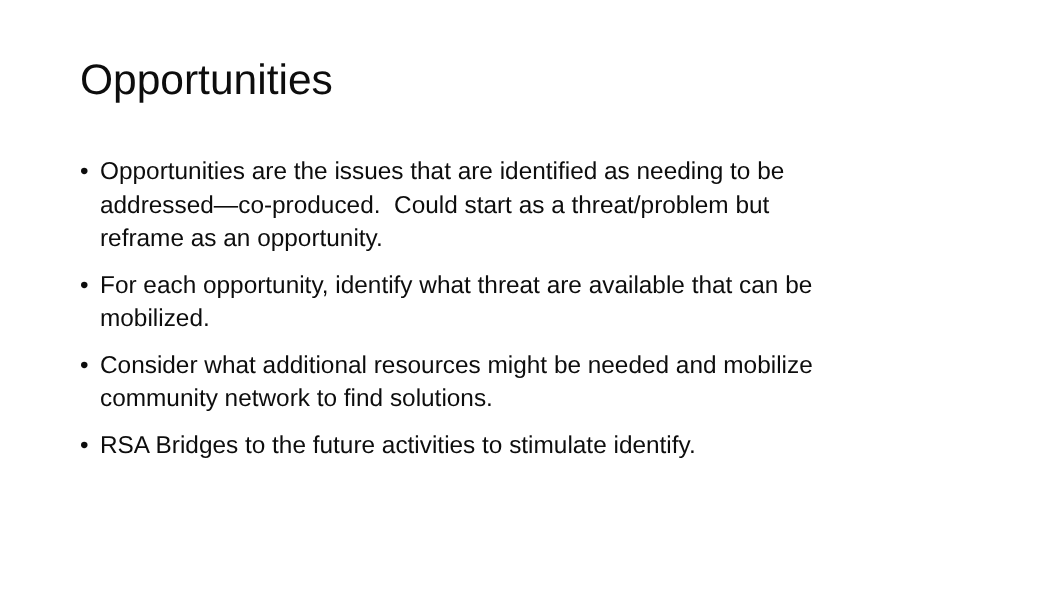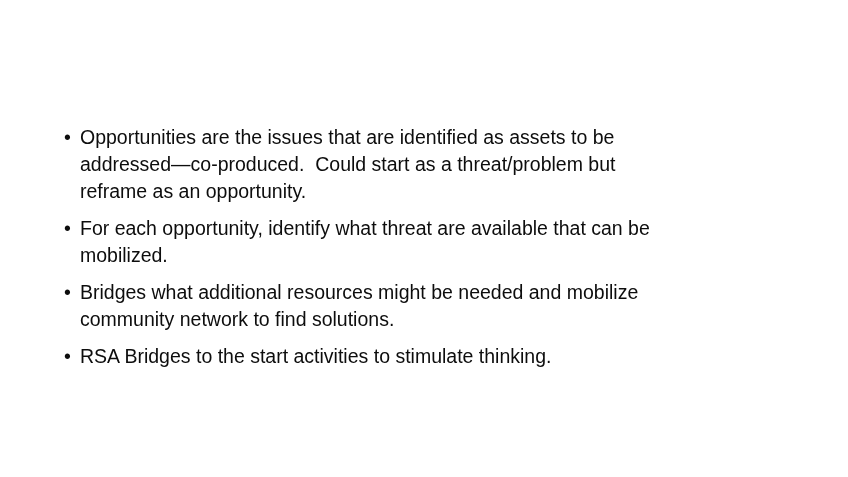--- a/index.html
+++ b/index.html
@@ -51,36 +51,37 @@
   }
   .text {
     flex: 1 1 auto;
     white-space: pre-wrap;
   }
 </style>
 </head>
 <body>
 
 <div class="slide">
+  <h1 class="title">Opportunities</h1>
 
   <ul class="bullets">
     <li>
       <span class="marker">•</span>
-      <span class="text">Opportunities are the issues that are identified as assets to be
+      <span class="text">Opportunities are the issues that are identified as needing to be
 addressed—co-produced.  Could start as a threat/problem but
 reframe as an opportunity.</span>
     </li>
     <li>
       <span class="marker">•</span>
       <span class="text">For each opportunity, identify what threat are available that can be
 mobilized.</span>
     </li>
     <li>
       <span class="marker">•</span>
-      <span class="text">Bridges what additional resources might be needed and mobilize
+      <span class="text">Consider what additional resources might be needed and mobilize
 community network to find solutions.</span>
     </li>
     <li>
       <span class="marker">•</span>
-      <span class="text">RSA Bridges to the start activities to stimulate thinking.</span>
+      <span class="text">RSA Bridges to the future activities to stimulate identify.</span>
     </li>
   </ul>
 </div>
 
 </body></html>

